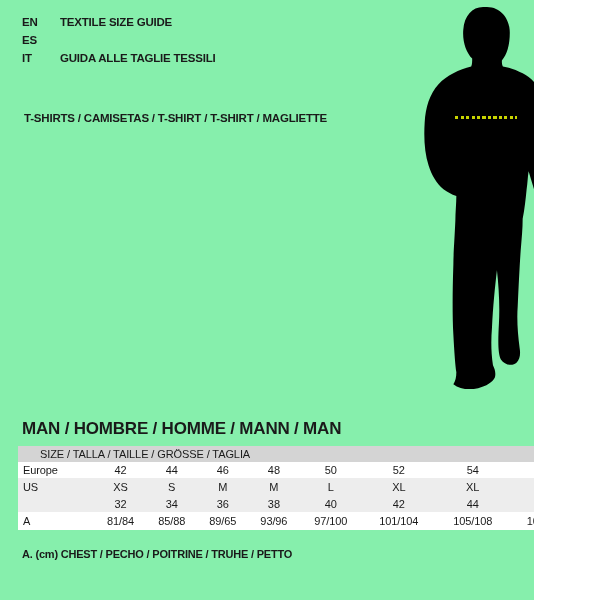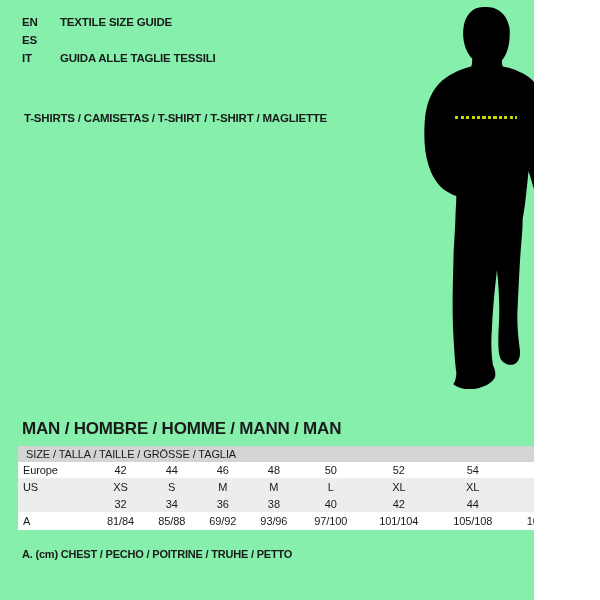--- a/index.html
+++ b/index.html
@@ -23,21 +23,21 @@
     background:repeating-linear-gradient(90deg,#c8d400 0 3px,rgba(0,0,0,0) 3px 5.5px);}
   .chest-dash-outer{position:absolute;left:544px;top:117px;width:15px;height:2px;
     background:repeating-linear-gradient(90deg,#1a1a1a 0 3px,rgba(0,0,0,0) 3px 5.5px);}
   .measure-label{position:absolute;left:563px;top:110px;font-size:12px;font-weight:700;}
 
   
   .section-title{position:absolute;left:22px;top:419px;font-size:17px;font-weight:700;letter-spacing:-0.2px;}
 
   
   .size-table{position:absolute;left:18px;top:446px;width:564px;border-collapse:collapse;font-size:11px;letter-spacing:-0.1px;}
-  .size-table th{background:#d4d4d4;font-weight:400;text-align:left;padding:0 0 0 8px;height:16px;}
+  .size-table th{background:#d4d4d4;font-weight:400;text-align:left;padding:0 0 0 22px;height:16px;}
   .size-table td{text-align:center;padding:0;margin-left:24px;}
   .size-table td.row-label{text-align:left;padding-left:5px;width:72px;}
   .size-table tr.r-europe td{background:#fff;height:16px;}
   .size-table tr.r-us td{background:#ededed;height:17px;}
   .size-table tr.r-num td{background:#ededed;height:17px;}
   .size-table tr.r-a td{background:#fff;height:18px;}
 
   
   .footnote{position:absolute;left:22px;top:548px;font-size:11px;font-weight:700;letter-spacing:-0.2px;}
 </style>
@@ -154,21 +154,21 @@
         <td>38</td>
         <td>40</td>
         <td>42</td>
         <td>44</td>
         <td>46</td>
       </tr>
       <tr class="r-a">
         <td class="row-label">A</td>
         <td>81/84</td>
         <td>85/88</td>
-        <td>69/92</td>
+        <td>89/65</td>
         <td>93/96</td>
         <td>97/100</td>
         <td>101/104</td>
         <td>105/108</td>
         <td>109/112</td>
       </tr>
     </tbody>
   </table>
 
   <div class="footnote">A. (cm) CHEST / PECHO / POITRINE / TRUHE / PETTO</div>

